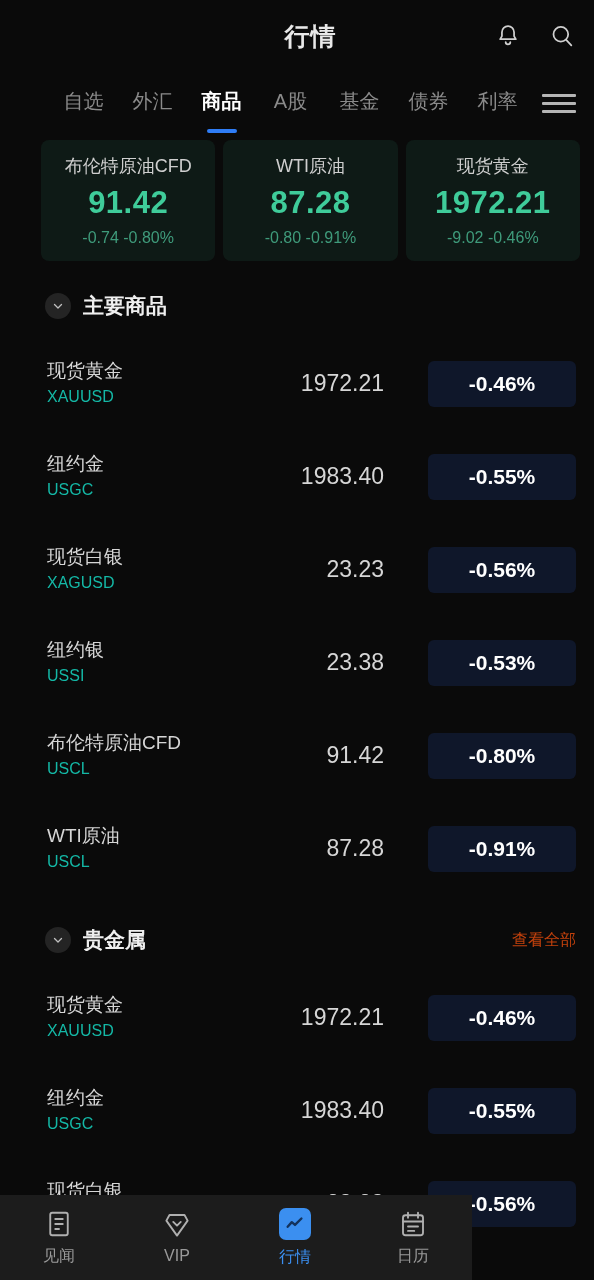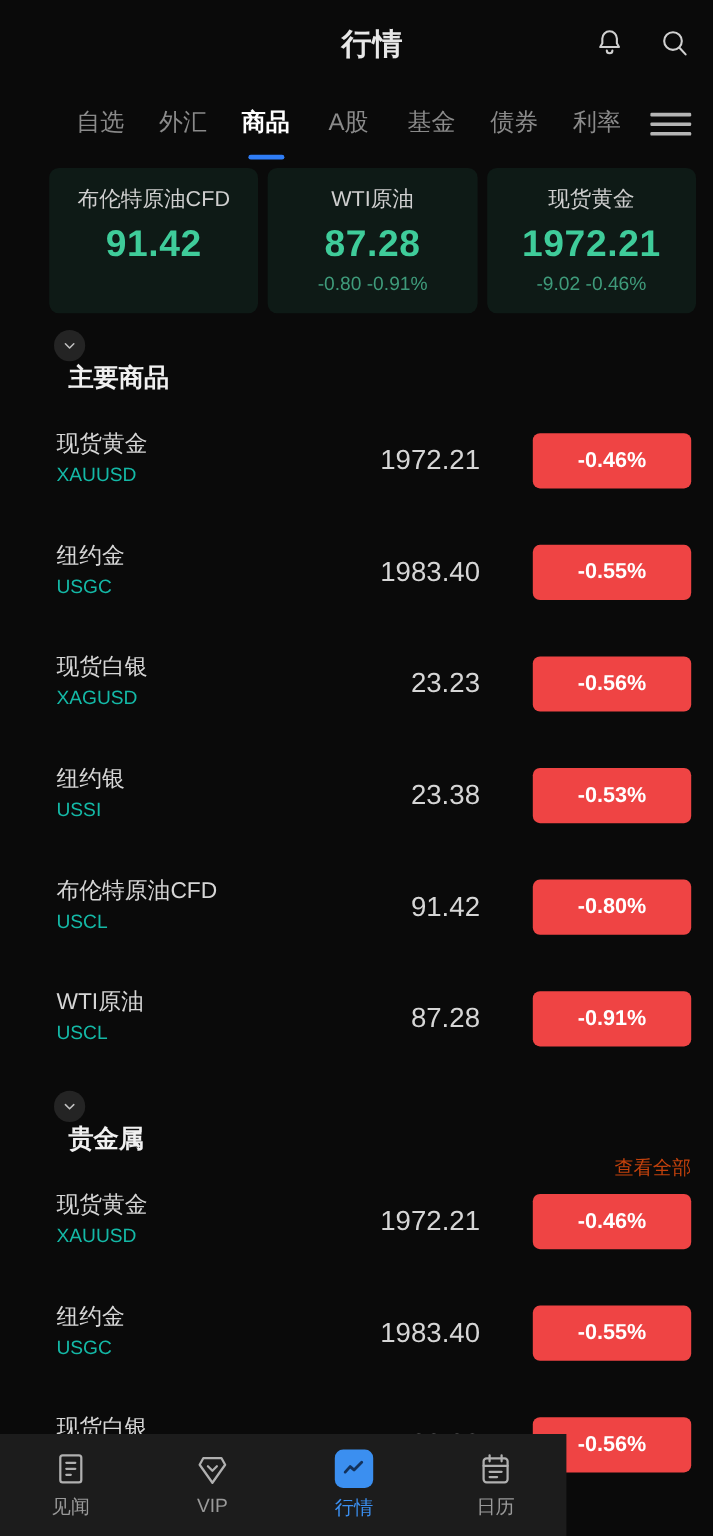--- a/index.html
+++ b/index.html
@@ -43,22 +43,22 @@
   .card {
     flex:1; background:#0e1a16; border-radius:8px;
     padding:14px 6px 14px 6px; text-align:center;
   }
   .card-name { color:#cfcfcf; font-size:18px; margin-bottom:7px; white-space:nowrap; }
   .card-price { color:#3fcc9a; font-size:31px; font-weight:700; letter-spacing:0.5px; }
   .card-change { color:#3f9b7b; font-size:16px; margin-top:8px; }
 
   
   .section-head {
-    display:flex; align-items:flex-start; padding:0 18px;
-    height:62px; margin-top:14px;flex-direction:column;
+    display:flex; align-items:center; padding:0 18px;
+    height:62px; margin-top:14px;
   }
   .chev-btn {
     width:26px; height:26px; border-radius:50%; background:#242424;
     display:flex; align-items:center; justify-content:center; flex-shrink:0;
   }
   .chev { width:12px; height:12px; }
   .section-title { color:#f0f0f0; font-size:21px; font-weight:700; margin-left:12px; }
   .section-more { margin-left:auto; color:#c2410c; font-size:16px; }
 
   
@@ -67,22 +67,22 @@
     padding:0 18px 0 20px;
   }
   .row-left { display:flex; flex-direction:column; justify-content:center; }
   .row-name { color:#d6d6d6; font-size:19px; line-height:1.35; }
   .row-code { color:#14b8a6; font-size:16px; line-height:1.5; margin-top:2px; }
   .row-price {
     margin-left:auto; color:#d6d6d6; font-size:23px;
     text-align:right; min-width:140px; padding-right:44px;
   }
   .badge {
-    width:132px; height:46px; border-radius:6px; background:#ef4444;
-    color:#ffffff; font-size:18px; font-weight:700;
+    width:148px; height:46px; border-radius:6px; background:#0f172a;
+    color:#ffffff; font-size:21px; font-weight:700;
     display:flex; align-items:center; justify-content:center; flex-shrink:0;
   }
 
   .scroll-area { position:relative; height:996px; overflow:hidden; }
 
   
   .bottomnav {
     position:absolute; left:0; bottom:0; width:472px; height:85px;
     background:#1c1c1c; display:flex; align-items:center;
   }
@@ -132,20 +132,21 @@
       <span></span>
       <span></span>
       <span></span>
     </div>
   </div>
 
   <div class="cards" id="cardlist">
       <div class="card">
         <div class="card-name">布伦特原油CFD</div>
         <div class="card-price">91.42</div>
+        <div class="card-change">-0.74 -0.80%</div>
       </div>
       <div class="card">
         <div class="card-name">WTI原油</div>
         <div class="card-price">87.28</div>
         <div class="card-change">-0.80 -0.91%</div>
       </div>
       <div class="card">
         <div class="card-name">现货黄金</div>
         <div class="card-price">1972.21</div>
         <div class="card-change">-9.02 -0.46%</div>

